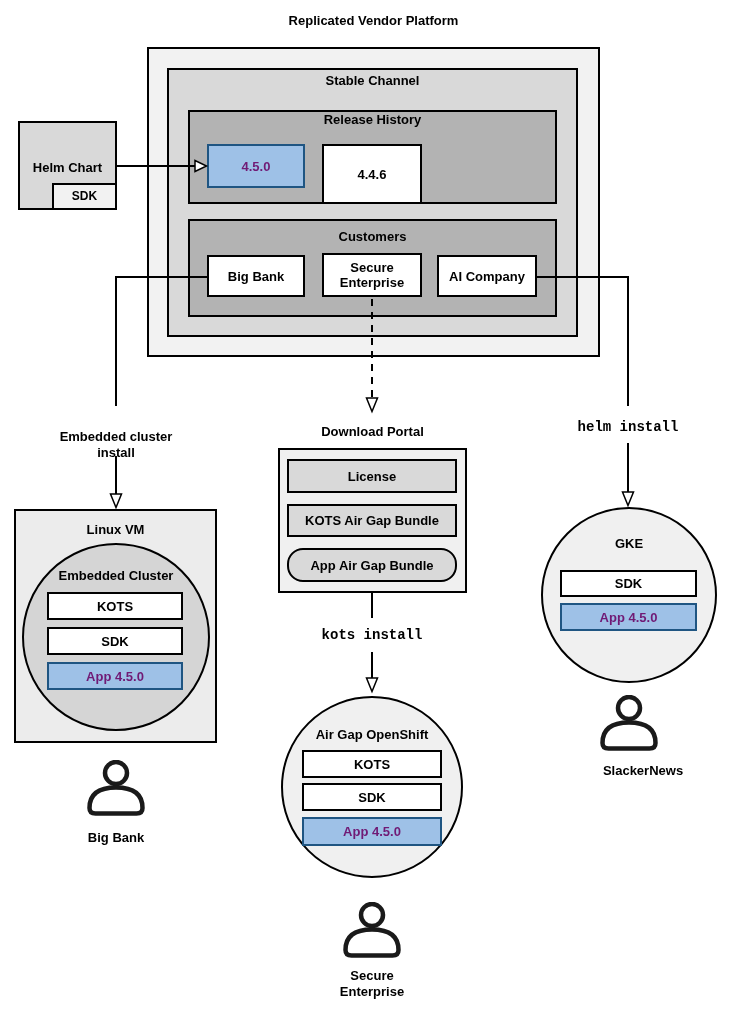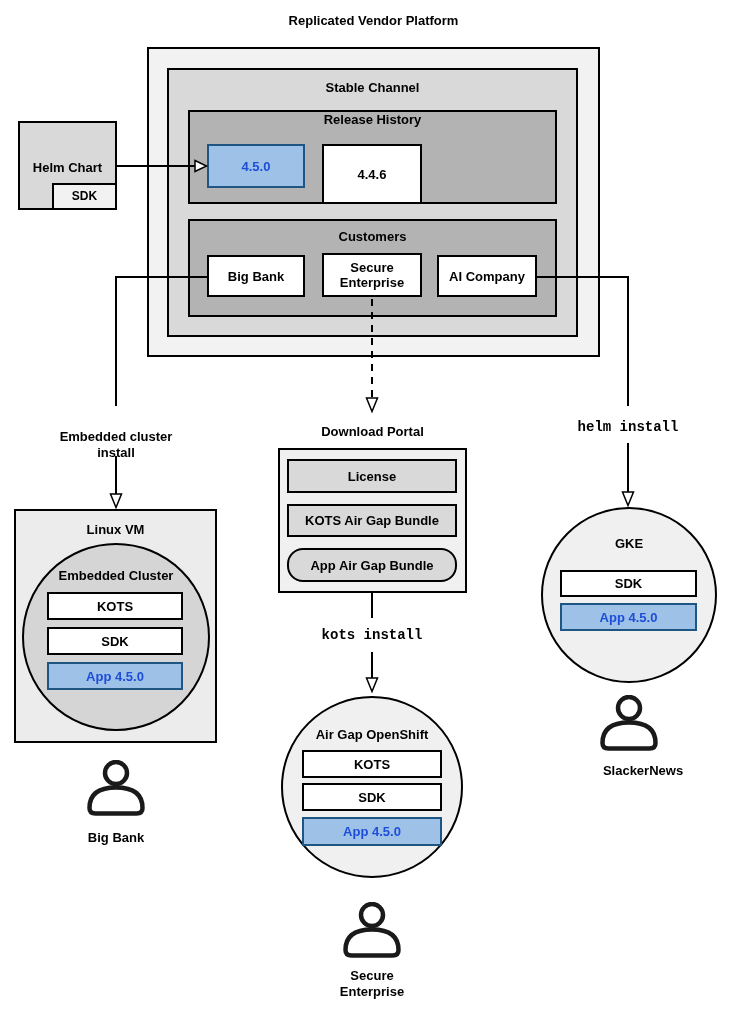--- a/index.html
+++ b/index.html
@@ -4,41 +4,41 @@
 <style>
   * { margin:0; padding:0; box-sizing:border-box; }
   html,body { background:#fff; }
   body { font-family:"Liberation Sans", sans-serif; color:#000; }
   .canvas { position:relative; width:734px; height:1026px; background:#fff; overflow:hidden; }
   .box { position:absolute; border:2px solid #000; }
   .hd { font-weight:bold; font-size:13px; text-align:center; line-height:16px; }
   .cell { position:absolute; border:2px solid #000; background:#fff;
           display:flex; align-items:center; justify-content:center;
           font-weight:bold; font-size:13px; line-height:15px; text-align:center; }
-  .cell.hl { background:#9ec1e7; border-color:#1f5582; color:#1d4ed8; }
+  .cell.hl { background:#9ec1e7; border-color:#1f5582; color:#701a75; }
   .circle { border-radius:50%; }
   .mono { position:absolute; font-family:"Liberation Mono","DejaVu Sans Mono",monospace;
           font-weight:bold; font-size:14px; text-align:center; }
   .flabel { position:absolute; font-weight:bold; font-size:13px; text-align:center; line-height:16px; }
   .overlay { position:absolute; left:0; top:0; z-index:30; pointer-events:none; }
   .overlay path { stroke:#000; stroke-width:2; fill:none; }
   .overlay path.ah { fill:#fff; stroke:#000; stroke-width:1.5; }
   .person { position:absolute; display:flex; flex-direction:column; align-items:center; z-index:5; }
 </style>
 </head>
 <body>
 
 <div class="canvas">
 
   <div class="flabel" style="left:147px; top:13px; width:453px;">Replicated Vendor Platform</div>
 
   <div class="box" style="left:147px; top:47px; width:453px; height:310px; background:#f2f2f2;">
 
     <div class="box" style="left:18px; top:19px; width:411px; height:269px; background:#d9d9d9;">
-      <div class="hd" style="padding-top:10px;">Stable Channel</div>
+      <div class="hd" style="padding-top:3px;">Stable Channel</div>
 
       <div class="box" style="left:19px; top:40px; width:369px; height:94px; background:#b3b3b3;">
         <div class="hd" style="">Release History</div>
         <div class="cell hl" style="left:17px; top:32px; width:98px; height:44px;">4.5.0</div>
         <div class="cell" style="left:132px; top:32px; width:100px; height:60px;">4.4.6</div>
       </div>
 
       <div class="box" style="left:19px; top:149px; width:369px; height:98px; background:#b3b3b3;">
         <div class="hd" style="padding-top:8px;">Customers</div>
         <div class="cell" style="left:17px; top:34px; width:98px; height:42px;">Big Bank</div>

